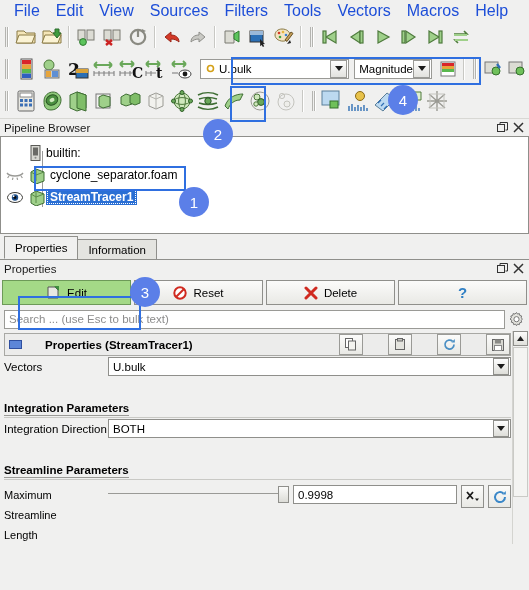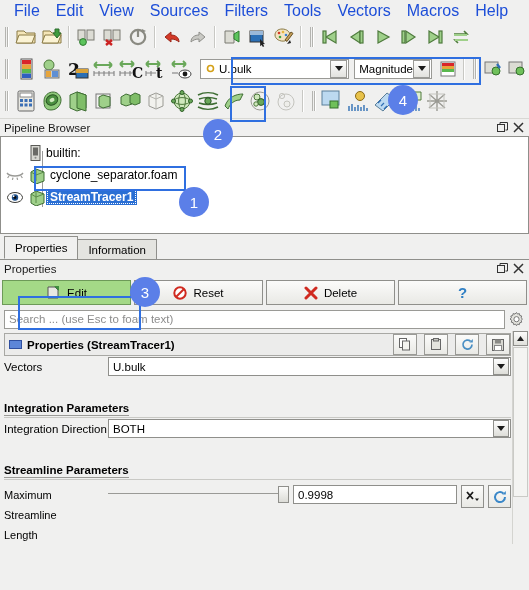--- a/index.html
+++ b/index.html
@@ -74,21 +74,21 @@
   .pbtn.apply{background:#a4d987;border-color:#6d9a58;}
 
   .searchrow{display:flex;align-items:center;padding:2px 2px 2px 4px;}
   .searchbox{flex:1;height:19px;border:1px solid #9a9a96;background:#fff;display:flex;align-items:center;
              padding-left:4px;color:#8c8c8c;font-size:11.5px;box-sizing:border-box;}
   .gear{width:22px;height:20px;display:flex;align-items:center;justify-content:center;}
 
   .pscroll{position:relative;height:213px;overflow:hidden;}
   .pinner{padding:0 18px 0 4px;}
   .grphdr{display:flex;align-items:center;height:21px;border:1px solid #a8a8a4;background:#ececeb;
-          margin:2px 0 0 0;padding-left:4px;gap:5px;}
+          margin:2px 0 0 0;padding-left:4px;gap:23px;}
   .grphdr .gt{font-weight:bold;font-size:11.5px;}
   .minus{width:11px;height:7px;border:1px solid #2f4f9f;background:#5d86d8;}
   .hbtn{width:22px;height:19px;border:1px solid #9a9a96;background:linear-gradient(#fbfbfa,#e9e9e5);
         display:flex;align-items:center;justify-content:center;margin-left:2px;}
 
   .prow2{display:flex;align-items:center;margin-top:1px;gap:4px;}
   .plabel{font-size:11.5px;white-space:nowrap;}
   .pcombo{flex:1;height:19px;border:1px solid #8f8f8b;background:#fff;display:flex;align-items:center;
           padding-left:4px;box-sizing:border-box;font-size:11.5px;}
   .pcombo .txt{flex:1;}
@@ -576,21 +576,21 @@
       </svg>
       <span>Delete</span>
     </div>
     <div class="pbtn">
       <span style="color:#2f7fc4;font-weight:bold;font-size:15px;">?</span>
     </div>
   </div>
 
   <div class="searchrow">
     <div class="searchbox">
-      <span>Search ... (use Esc to foam text)</span>
+      <span>Search ... (use Esc to bulk text)</span>
     </div>
     <div class="gear">
       <svg width="17" height="17" viewBox="0 0 17 17">
         <path d="M8.5 1.5l1 1.6 1.9-.5.4 1.9 1.9.5-.6 1.8 1.4 1.3-1.4 1.3.6 1.8-1.9.5-.4 1.9-1.9-.5-1 1.6-1-1.6-1.9.5-.4-1.9-1.9-.5.6-1.8L2 8.1l1.4-1.3-.6-1.8 1.9-.5.4-1.9 1.9.5z" fill="#e4e4de" stroke="#777"></path>
         <circle cx="8.5" cy="8.2" r="2.6" fill="#fff" stroke="#777"></circle>
       </svg>
     </div>
   </div>
 
   <div class="pscroll">

